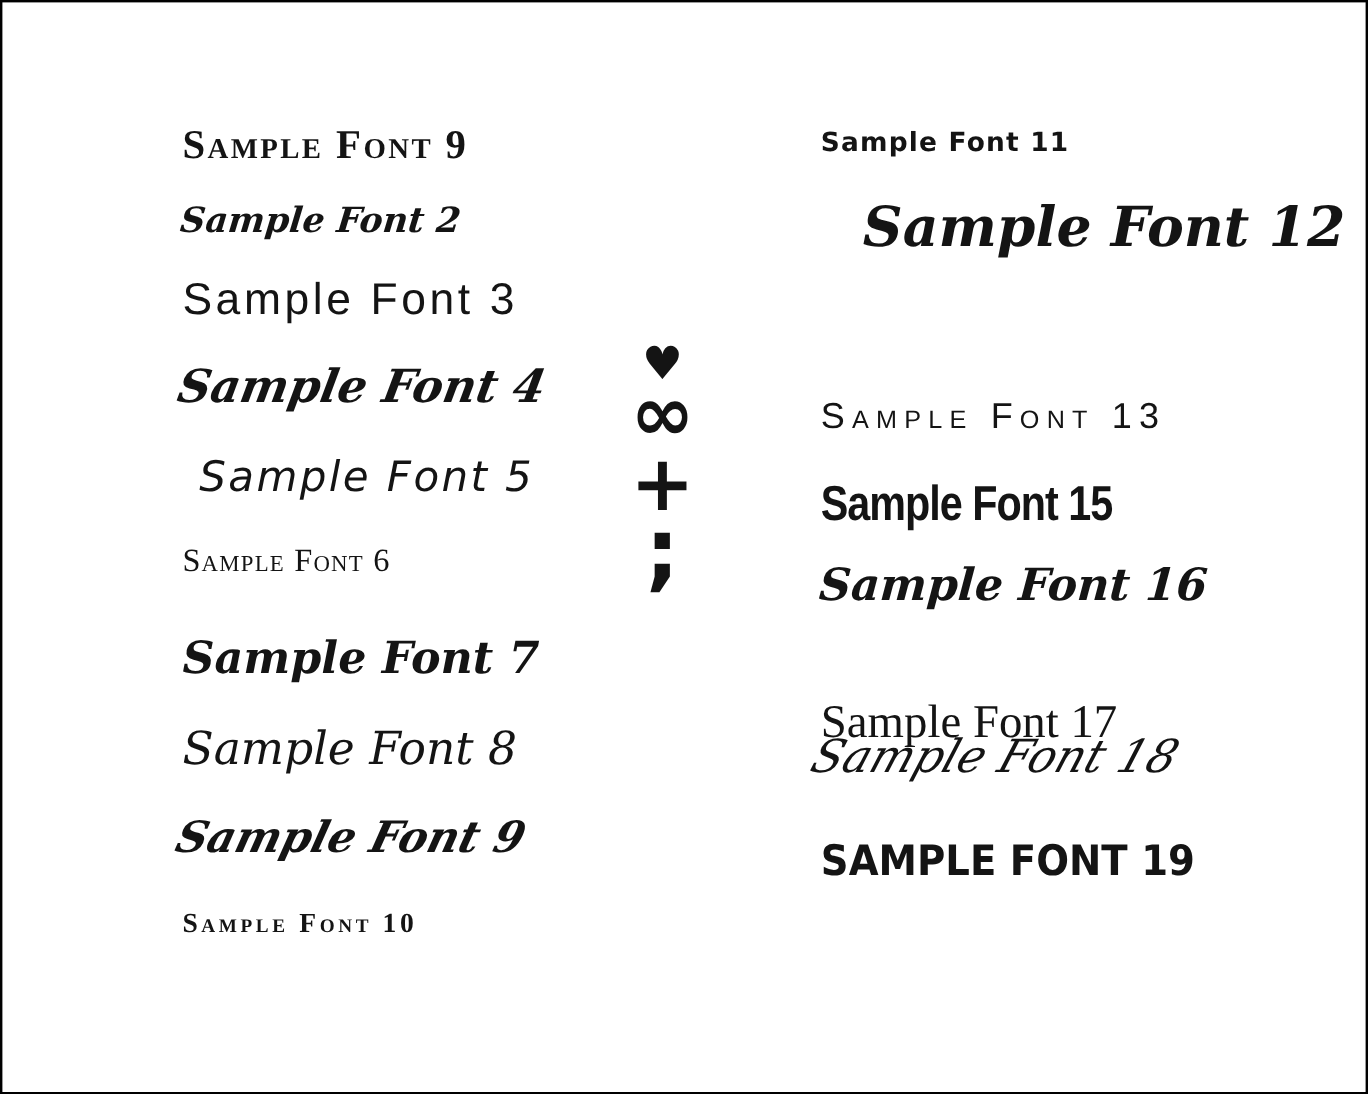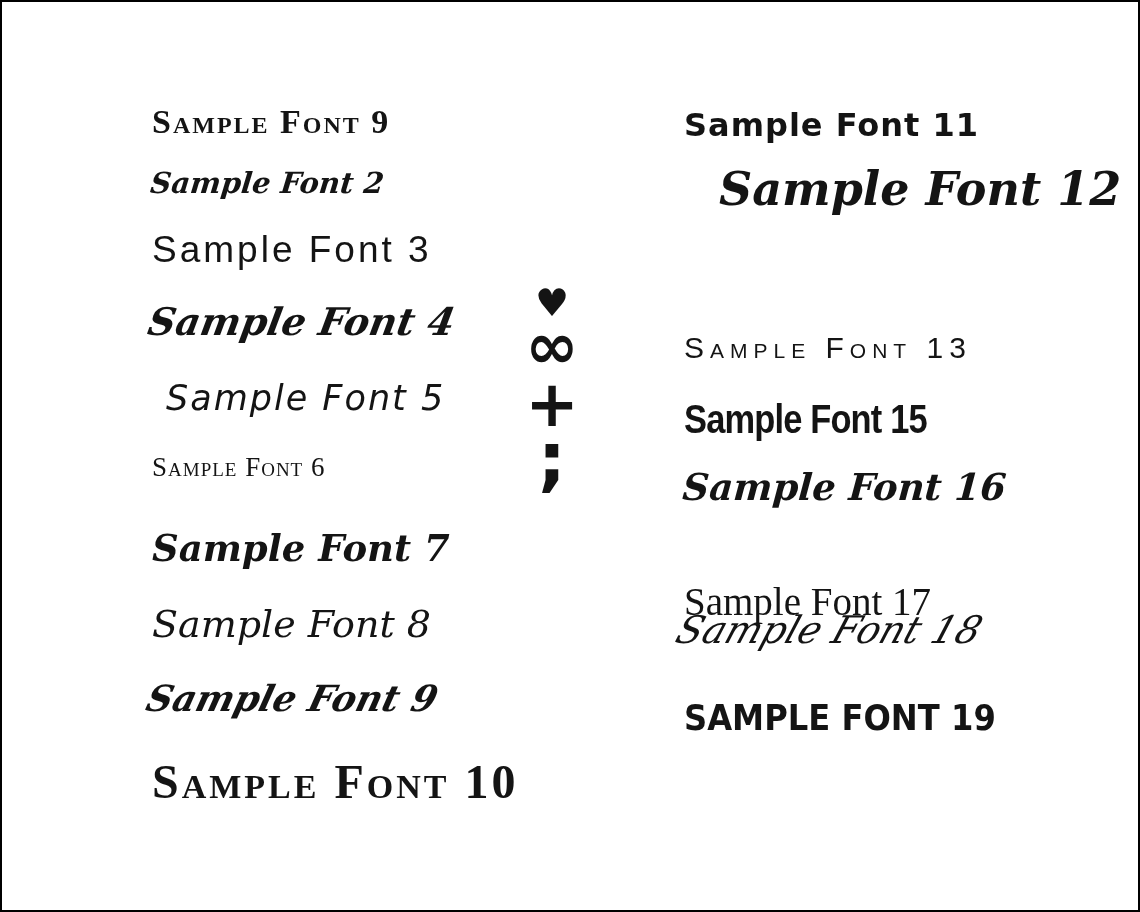--- a/index.html
+++ b/index.html
@@ -27,23 +27,23 @@
   
   .f1  { left:150px; top:103px; font-family:"Liberation Serif",serif; font-weight:700; font-variant:small-caps; font-size:34px; letter-spacing:2px; }
   .f2  { left:150px; top:167px; font-family:"DejaVu Serif",serif; font-style:italic; font-weight:700; font-size:29px; transform:skewX(-6deg); }
   .f3  { left:150px; top:229px; font-family:Liberation Sans, sans-serif; font-weight:400; font-size:37px; letter-spacing:3px; }
   .f4  { left:150px; top:301px; font-family:"DejaVu Serif",serif; font-style:italic; font-weight:700; font-size:38px; transform:skewX(-10deg); }
   .f5  { left:150px; top:379px; font-family:"DejaVu Sans",sans-serif; font-style:italic; font-size:35px; letter-spacing:2px;margin-left:14px; }
   .f6  { left:150px; top:452px; font-family:Liberation Serif, serif; font-variant:small-caps; font-size:27px; letter-spacing:1px; }
   .f7  { left:150px; top:528px; font-family:"DejaVu Serif",serif; font-style:italic; font-weight:700; font-size:37px; }
   .f8  { left:150px; top:603px; font-family:"DejaVu Serif",serif; font-style:italic; font-size:38px; }
   .f9  { left:150px; top:678px; font-family:"DejaVu Serif",serif; font-style:italic; font-weight:700; font-size:36px; transform:skewX(-14deg); }
-  .f10 { left:150px; top:756px; font-family:"Liberation Serif",serif; font-weight:700; font-variant:small-caps; font-size:48px; letter-spacing:3px; }
+  .f10 { left:150px; top:756px; font-family:"Liberation Serif",serif; font-weight:700; font-variant:small-caps; font-size:23px; letter-spacing:3px; }
   
-  .f11 { left:682px; top:107px; font-family:"DejaVu Sans",sans-serif; font-weight:700; font-size:32px; letter-spacing:1px; }
+  .f11 { left:682px; top:107px; font-family:"DejaVu Sans",sans-serif; font-weight:700; font-size:22px; letter-spacing:1px; }
   .f12 { left:717px; top:164px; font-family:"DejaVu Serif",serif; font-style:italic; font-weight:700; font-size:46px; }
   .f13 { left:682px; top:256px; font-family:"DejaVu Serif",serif; font-size:37px; }
   .f14 { left:682px; top:331px; font-family:"Liberation Sans",sans-serif; font-variant:small-caps; font-size:30px; letter-spacing:6px; }
   .f15 { left:682px; top:397px; font-family:"Liberation Sans",sans-serif; font-weight:700; font-size:41px; transform:scaleX(0.84); letter-spacing:-1px; }
   .f16 { left:682px; top:467px; font-family:"DejaVu Serif",serif; font-style:italic; font-weight:700; font-size:37px; transform:skewX(-4deg); }
   .f17 { left:682px; top:544px; font-family:"Liberation Serif",serif; font-size:39px;margin-top:36px; }
   .f18 { left:682px; top:609px; font-family:"DejaVu Serif",serif; font-style:italic; font-size:38px; transform:skewX(-18deg); }
   .f19 { left:682px; top:699px; font-family:"DejaVu Sans",sans-serif; font-weight:700; font-size:35px; transform:scaleX(0.92); }
   .f20 { left:682px; top:761px; font-family:"Liberation Mono",monospace; font-size:30px; }
   

